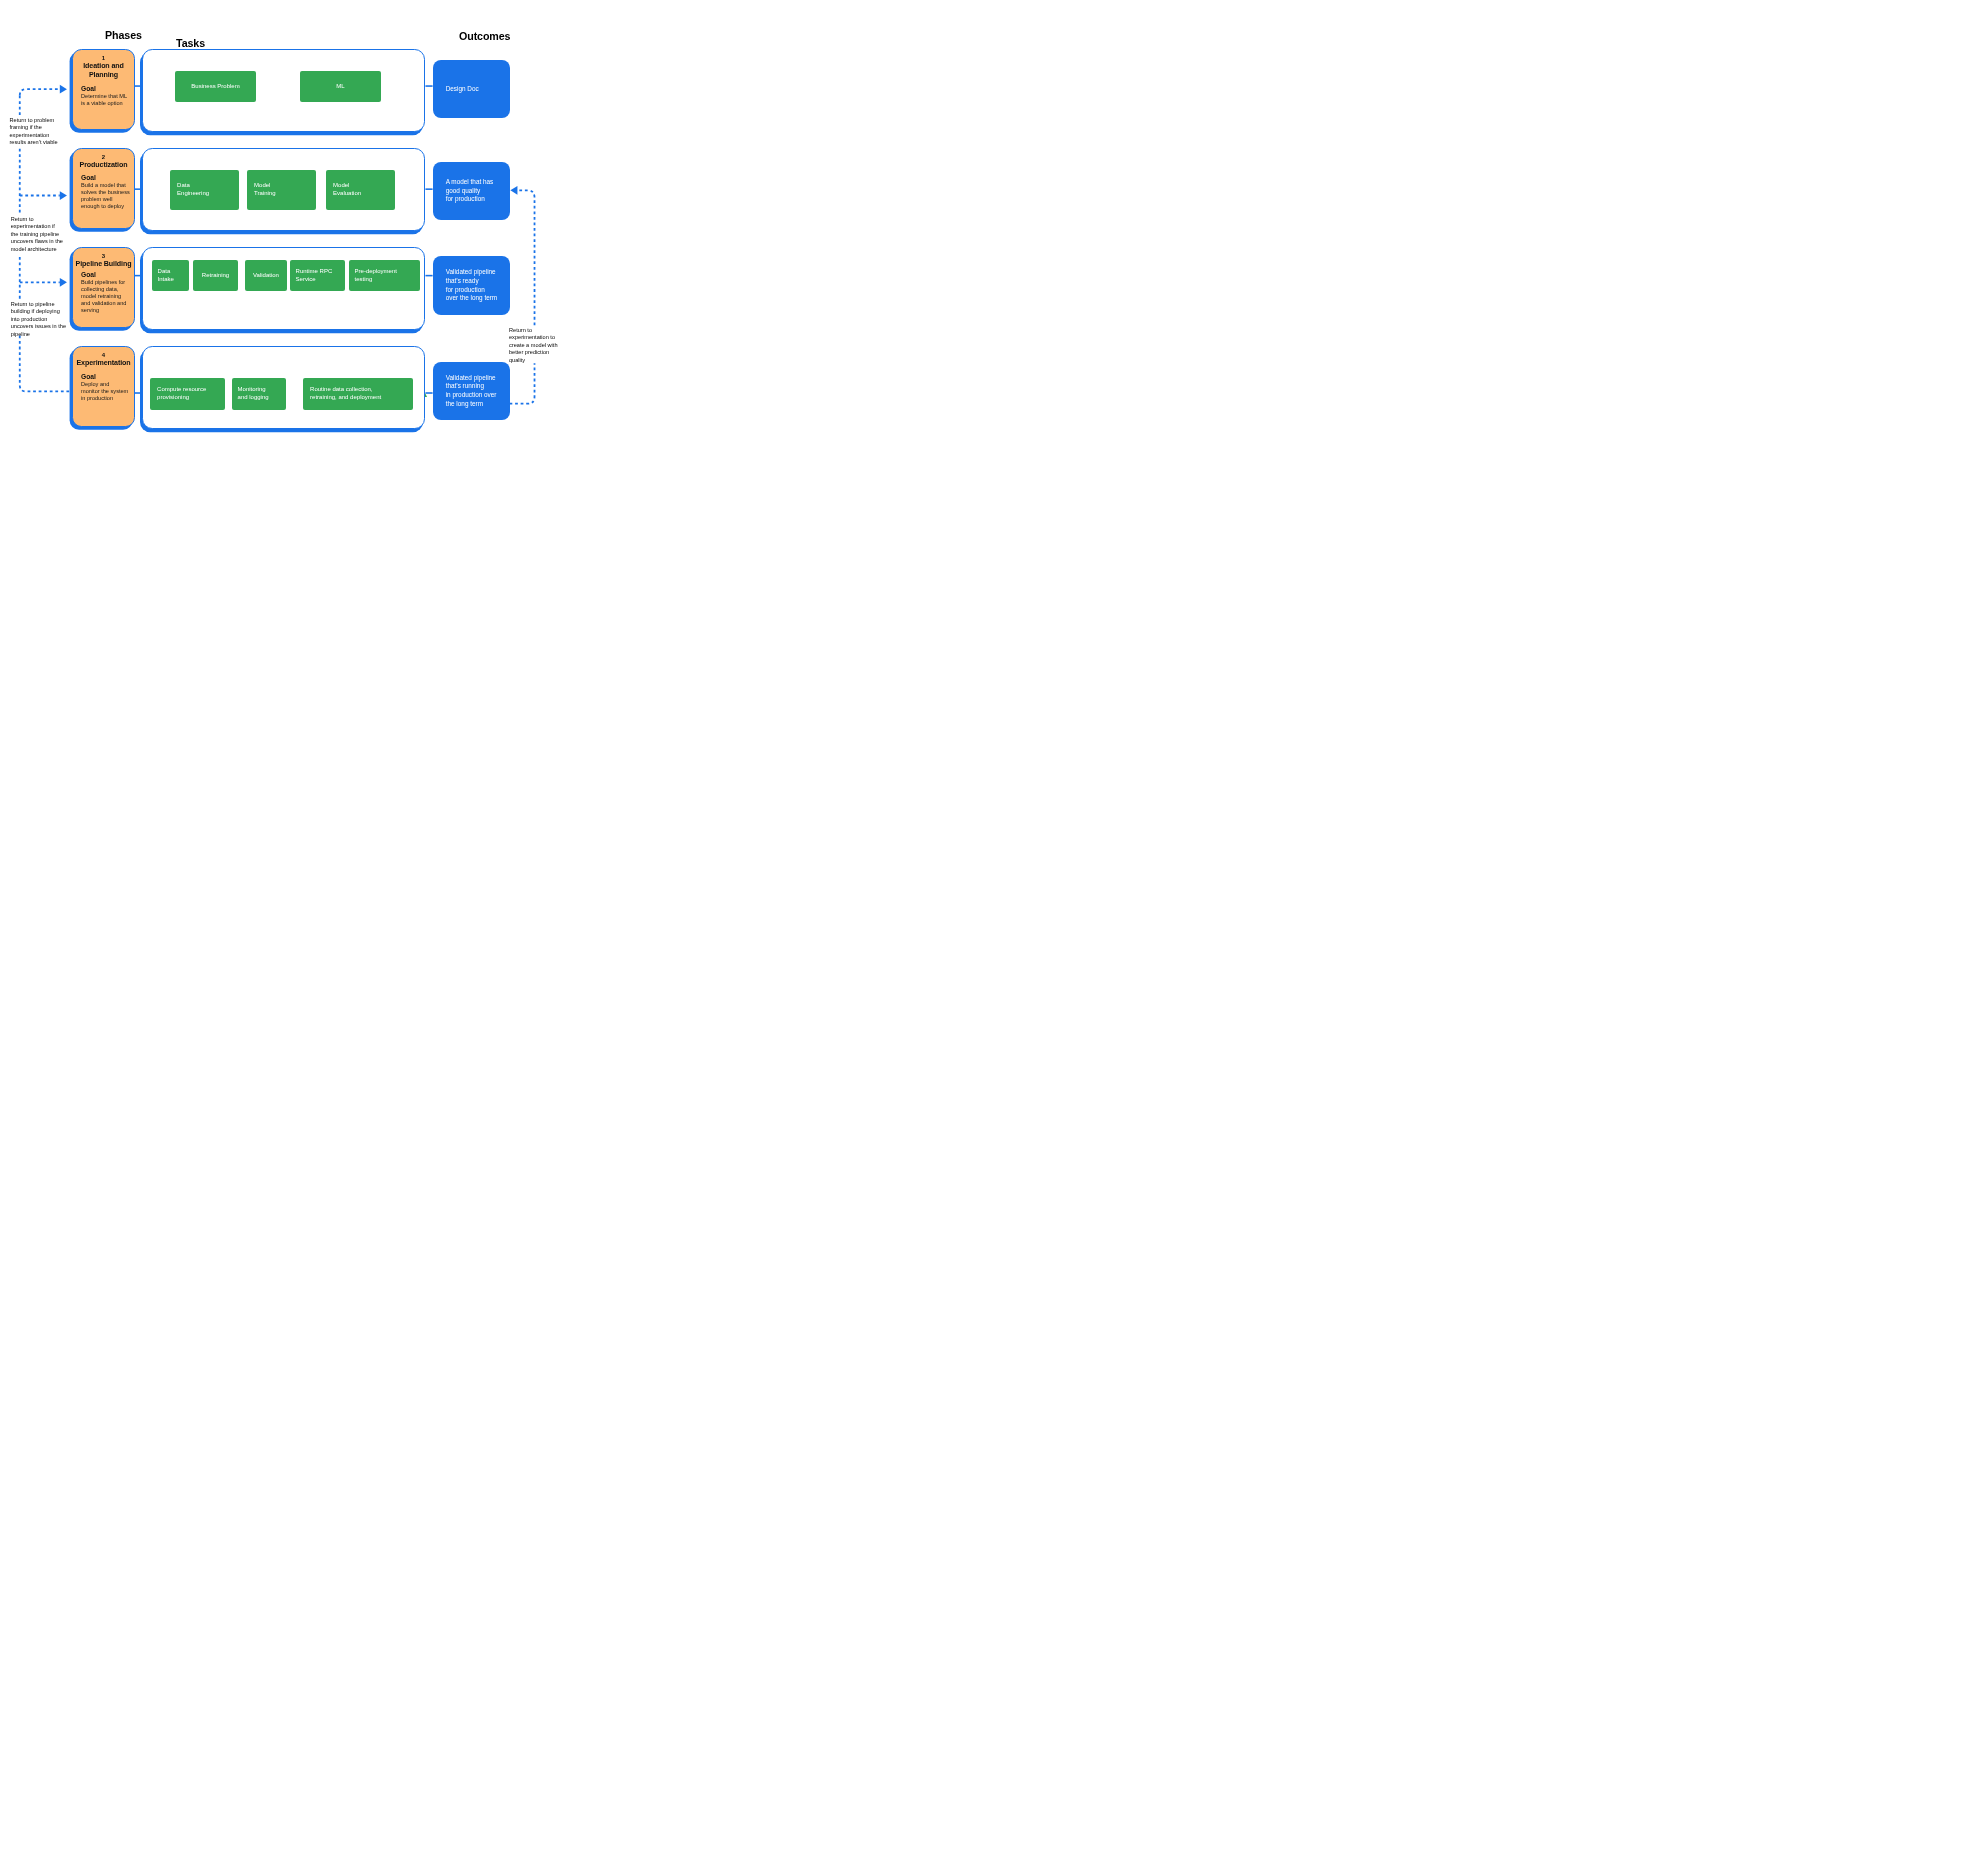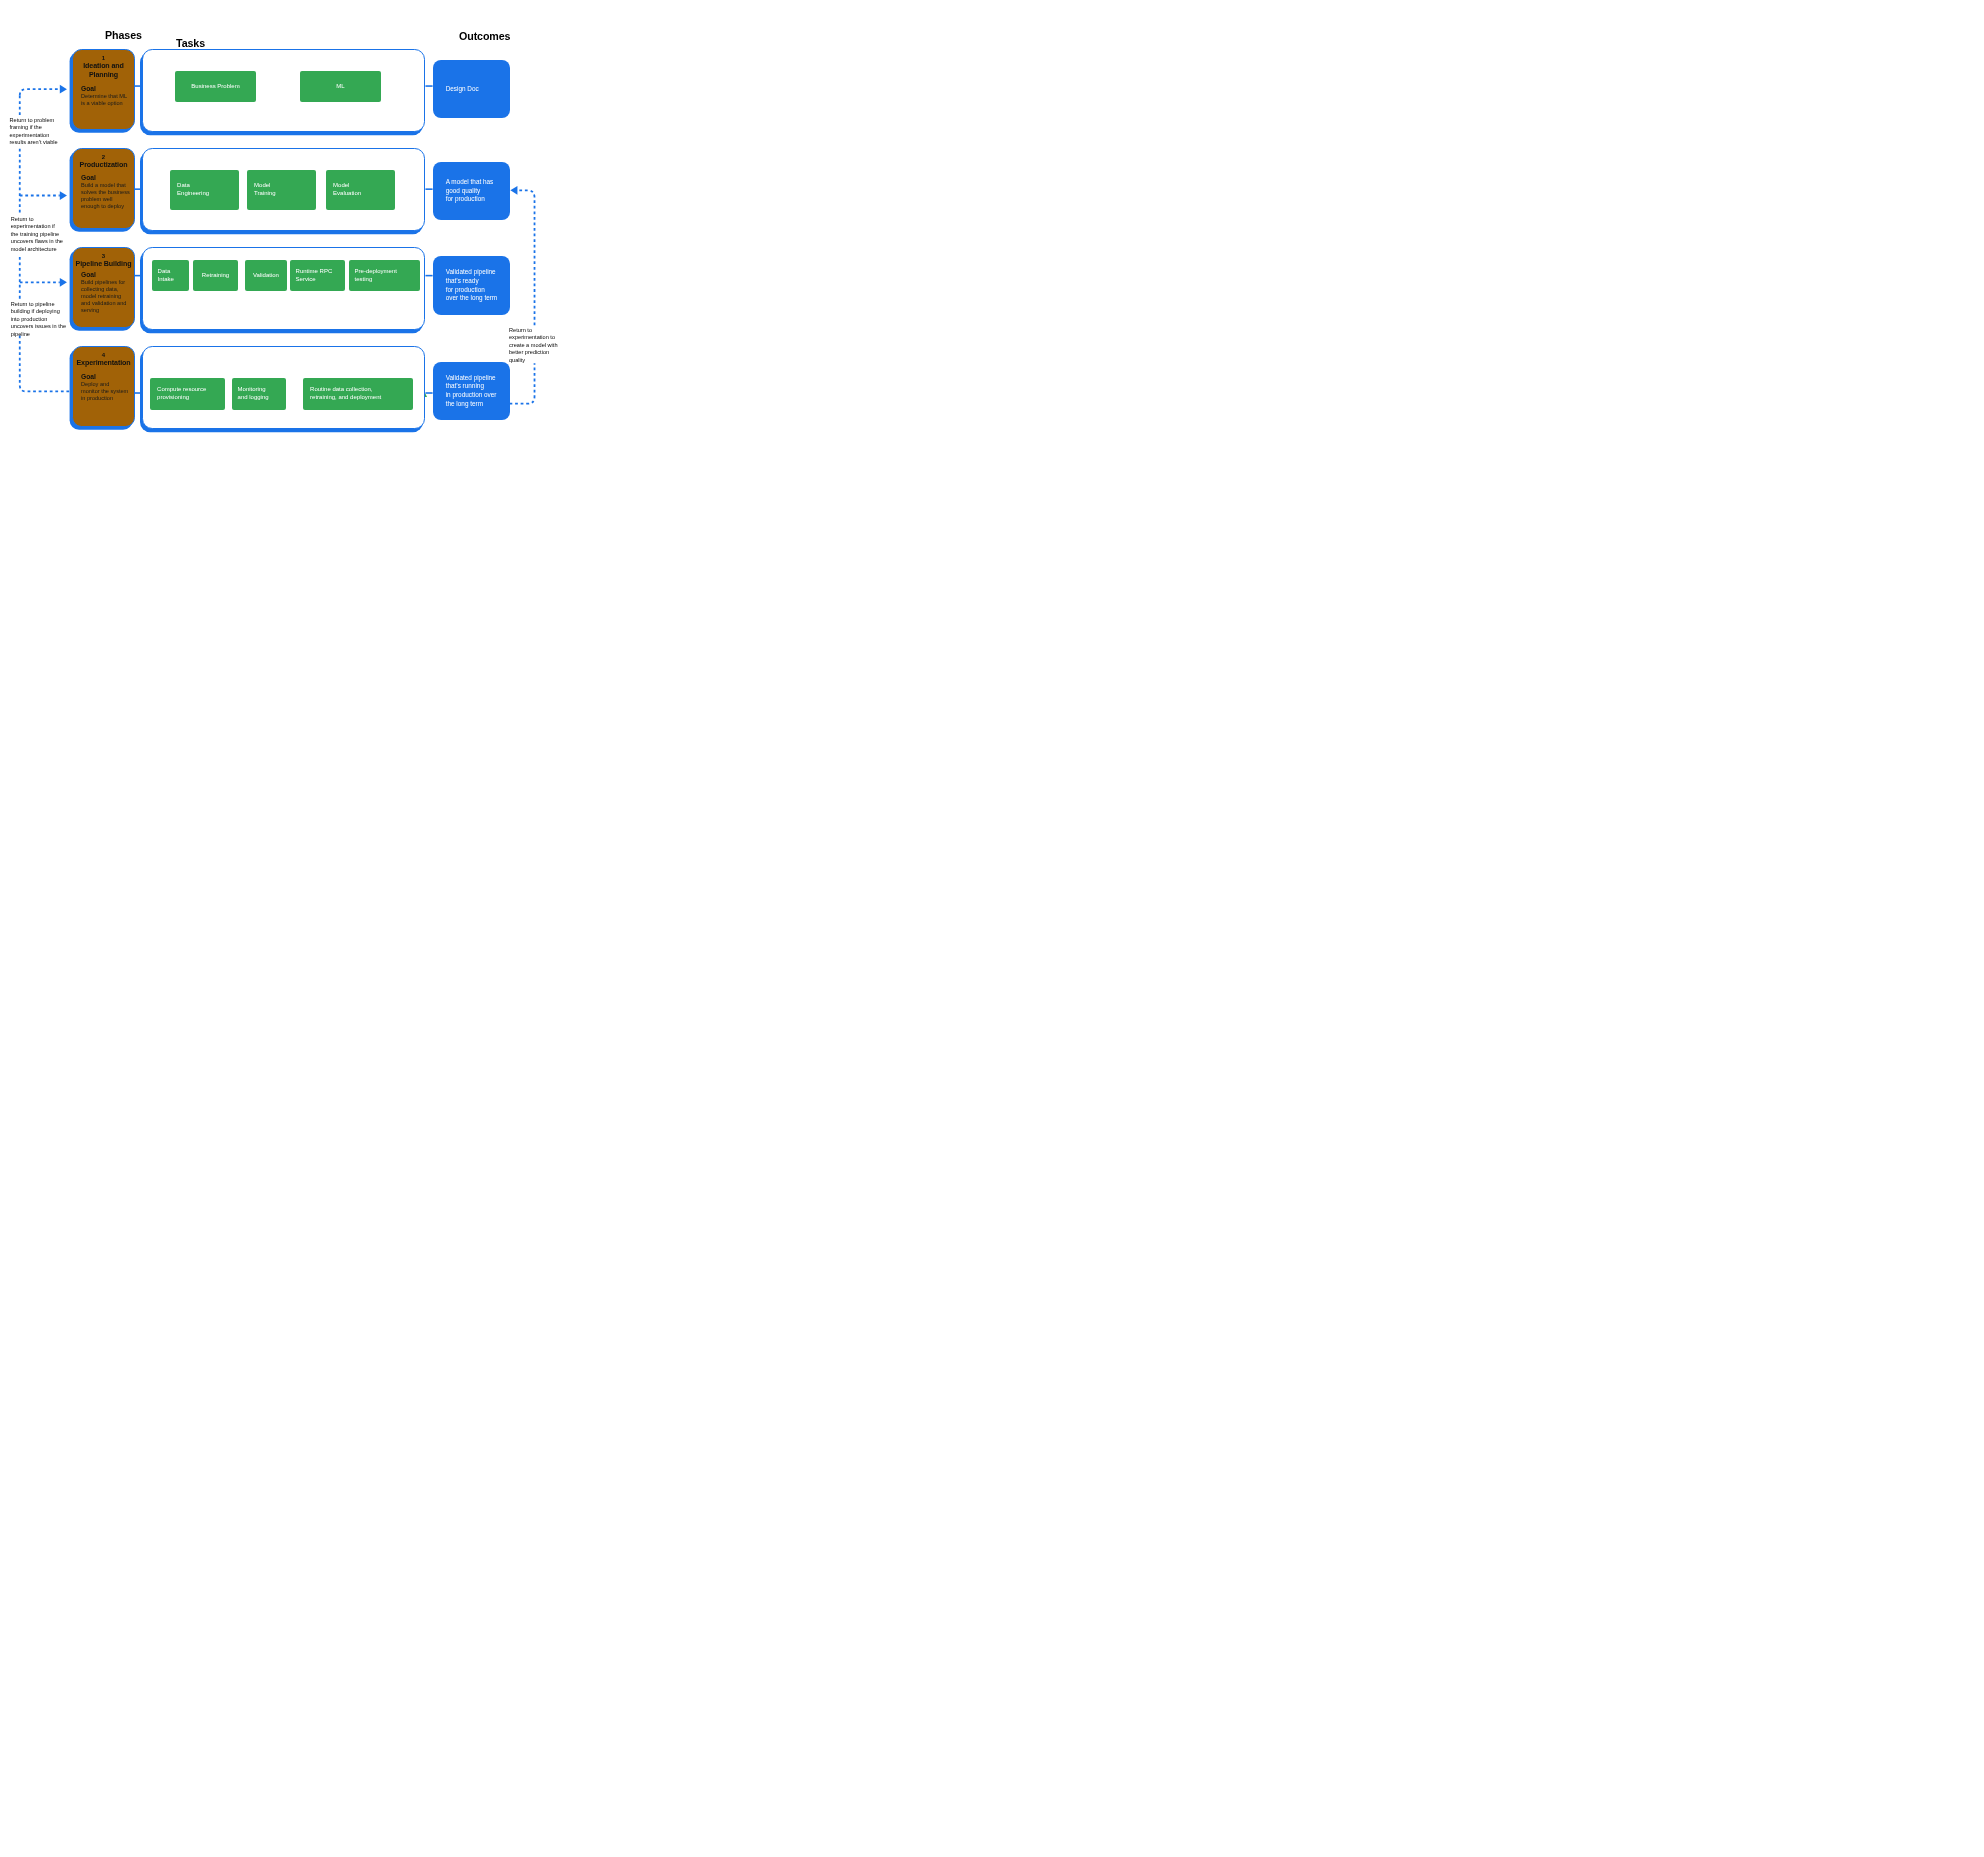--- a/index.html
+++ b/index.html
@@ -1,20 +1,20 @@
 <!DOCTYPE html>
 <html style="font-size:6.4px"><head>
 <meta charset="utf-8">
 <style>
   html,body{margin:0;padding:0;background:#ffffff;}
   body{font-family:"Liberation Sans", sans-serif; color:#111;}
   #canvas{position:relative;width:563px;height:464px;background:#fff;overflow:hidden;}
   .hdr{position:absolute;font-size:10.7px;font-weight:700;color:#000;letter-spacing:-0.1px;margin-left:32px;}
   svg.wires{position:absolute;left:0;top:0;width:563px;height:464px;z-index:1;pointer-events:none;}
-  .phase-box{position:absolute;left:72px;width:63px;height:81px;background:#a16207;
+  .phase-box{position:absolute;left:72px;width:63px;height:81px;background:#fdba74;
     border:1.4px solid #1a73e8;border-radius:9.5px;box-shadow:-2.4px 2.8px 0 #1a73e8;z-index:2;
     box-sizing:border-box;text-align:center;}
   .phase-num{margin-top:4.8px;font-size:6px;font-weight:700;color:#111;}
   .phase-title{margin-top:1.6px;font-size:7.1px;line-height:1.2;font-weight:700;color:#111;white-space:pre-line;letter-spacing:-0.1px;}
   .phase-goal-wrap{text-align:left;padding:0 3.2px 0 8px;margin-top:5.6px;}
   .goal-label{font-size:6.7px;font-weight:700;color:#111;}
   .goal-text{font-size:5.6px;line-height:1.24;color:#1b1b1b;white-space:pre-line;margin-top:1.2px;}
   .task-container{position:absolute;left:142px;width:283px;height:83px;background:#fff;
     border:1.4px solid #1a73e8;border-radius:10.3px;box-shadow:-2px 3.2px 0 #1a73e8;z-index:2;box-sizing:border-box;}
   .gbox{position:absolute;background:#34a853;border-radius:2px;z-index:3;display:flex;align-items:center;

